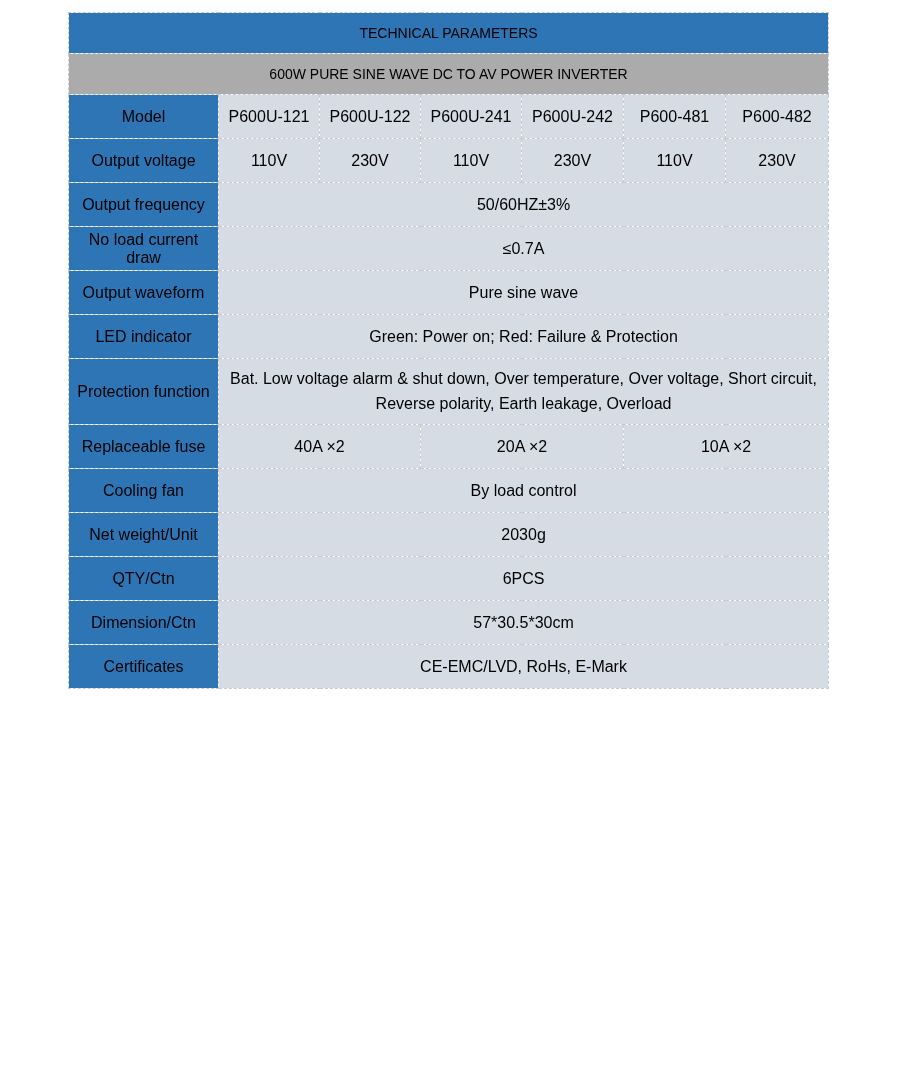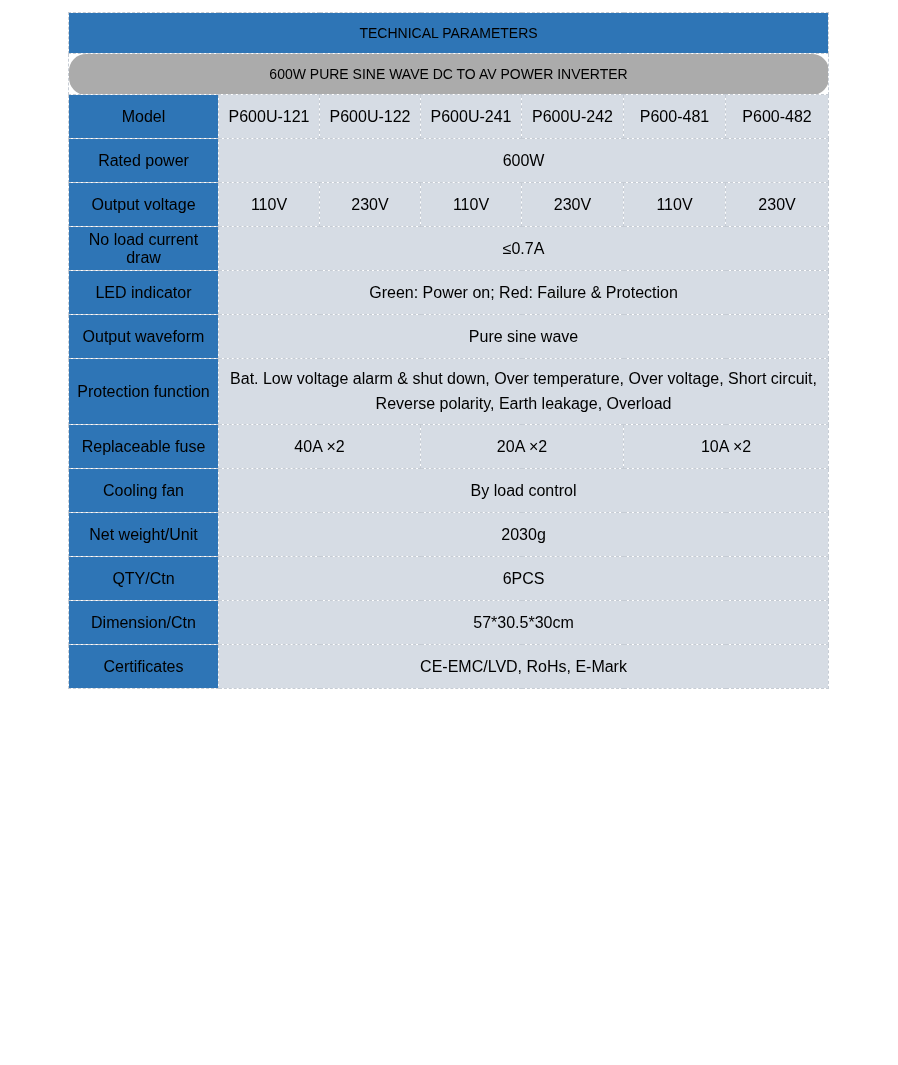--- a/index.html
+++ b/index.html
@@ -34,21 +34,20 @@
   }
   tr.r-title td {
     background: #2E75B6;
     height: 36px;
     font-size: 14px;
   }
   tr.r-subtitle td {
     background: #ABABAB;
     height: 36px;
     font-size: 14px;
-    border-radius: 17px;
   }
   td.label {
     background: #2E75B6;
     border-color: #9fb9d6;
   }
   td.value {
     background: #D6DCE4;
     margin-top: 45px;
   }
   tr.r-std {
@@ -86,50 +85,50 @@
       <tr class="r-std">
         <td class="label">Model</td>
         <td class="value" colspan="1">P600U-121</td>
         <td class="value" colspan="1">P600U-122</td>
         <td class="value" colspan="1">P600U-241</td>
         <td class="value" colspan="1">P600U-242</td>
         <td class="value" colspan="1">P600-481</td>
         <td class="value" colspan="1">P600-482</td>
       </tr>
 
-      <tr class="r-std">
-        <td class="label">Rated power</td>
-        <td class="value" colspan="6">600W</td>
-      </tr>
 
 
       <tr class="r-std">
         <td class="label">Output voltage</td>
         <td class="value" colspan="1">110V</td>
         <td class="value" colspan="1">230V</td>
         <td class="value" colspan="1">110V</td>
         <td class="value" colspan="1">230V</td>
         <td class="value" colspan="1">110V</td>
         <td class="value" colspan="1">230V</td>
       </tr>
 
+      <tr class="r-std">
+        <td class="label">Output frequency</td>
+        <td class="value" colspan="6">50/60HZ±3%</td>
+      </tr>
 
       <tr class="r-std">
         <td class="label">No load current draw</td>
         <td class="value" colspan="6">≤0.7A</td>
       </tr>
 
       <tr class="r-std">
-        <td class="label">LED indicator</td>
-        <td class="value" colspan="6">Green: Power on; Red: Failure &amp; Protection</td>
+        <td class="label">Output waveform</td>
+        <td class="value" colspan="6">Pure sine wave</td>
       </tr>
 
       <tr class="r-std">
-        <td class="label">Output waveform</td>
-        <td class="value" colspan="6">Pure sine wave</td>
+        <td class="label">LED indicator</td>
+        <td class="value" colspan="6">Green: Power on; Red: Failure &amp; Protection</td>
       </tr>
 
       <tr class="r-tall">
         <td class="label">Protection function</td>
         <td class="value" colspan="6">Bat. Low voltage alarm &amp; shut down, Over temperature, Over voltage, Short circuit, Reverse polarity, Earth leakage, Overload</td>
       </tr>
 
 
       <tr class="r-std">
         <td class="label">Replaceable fuse</td>

